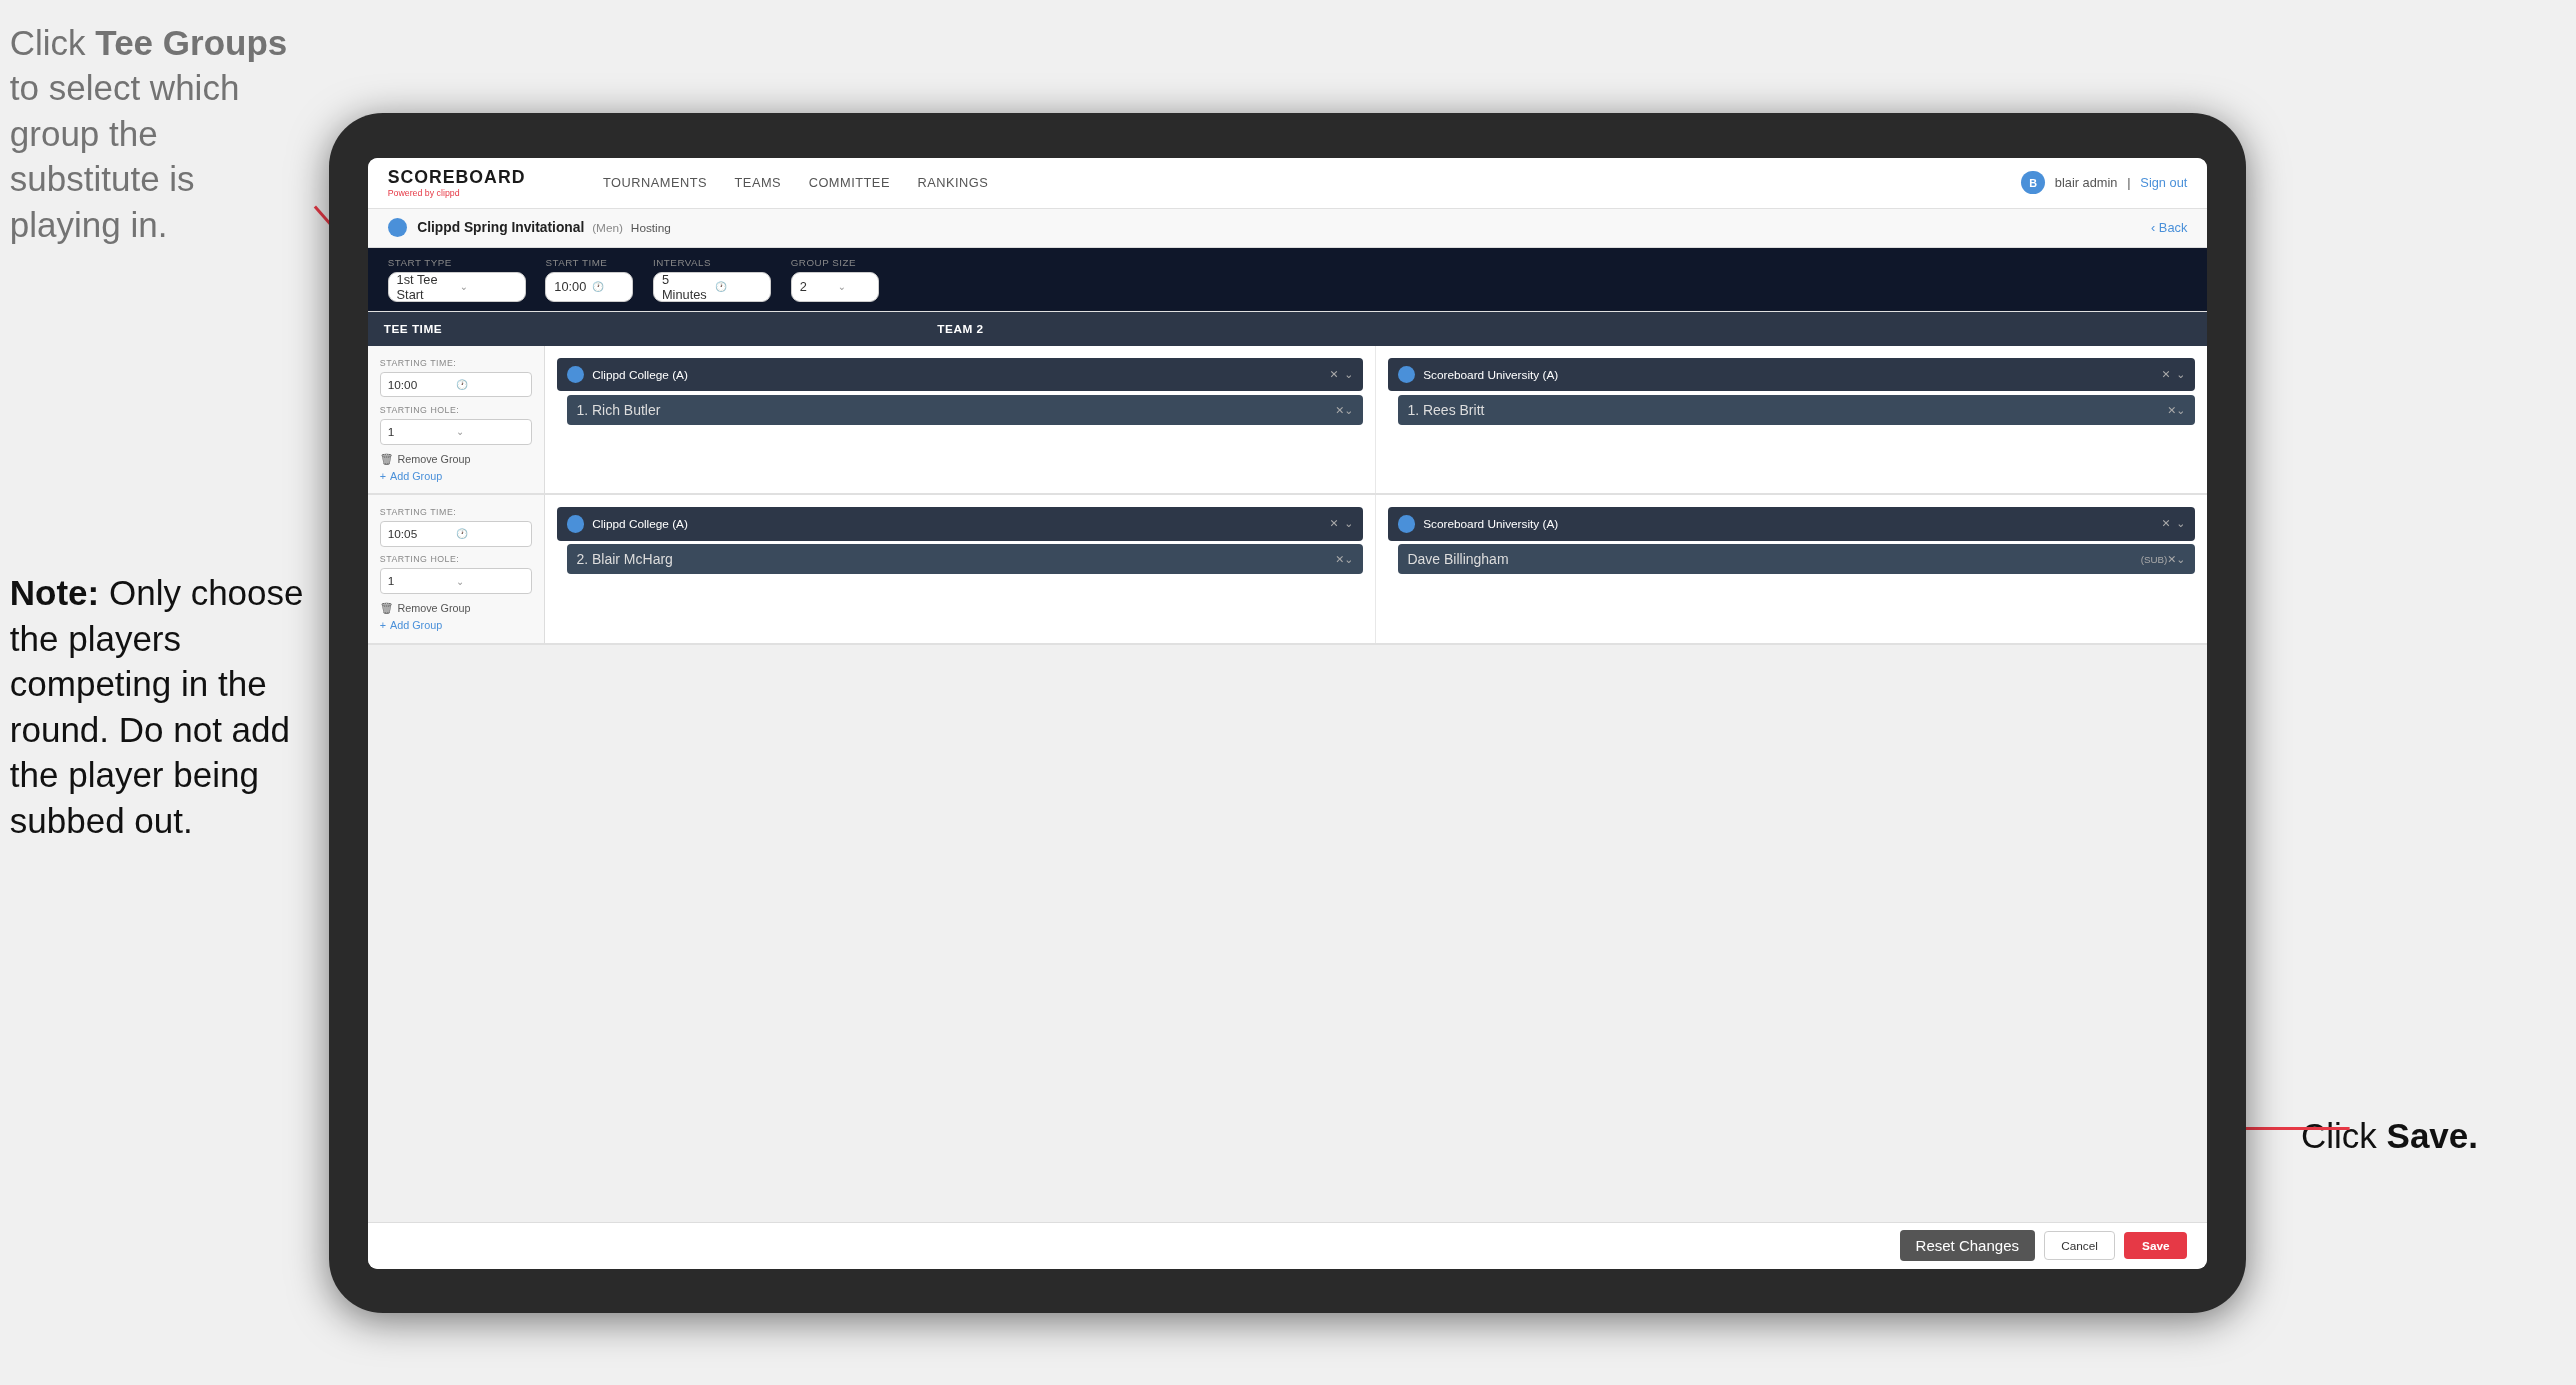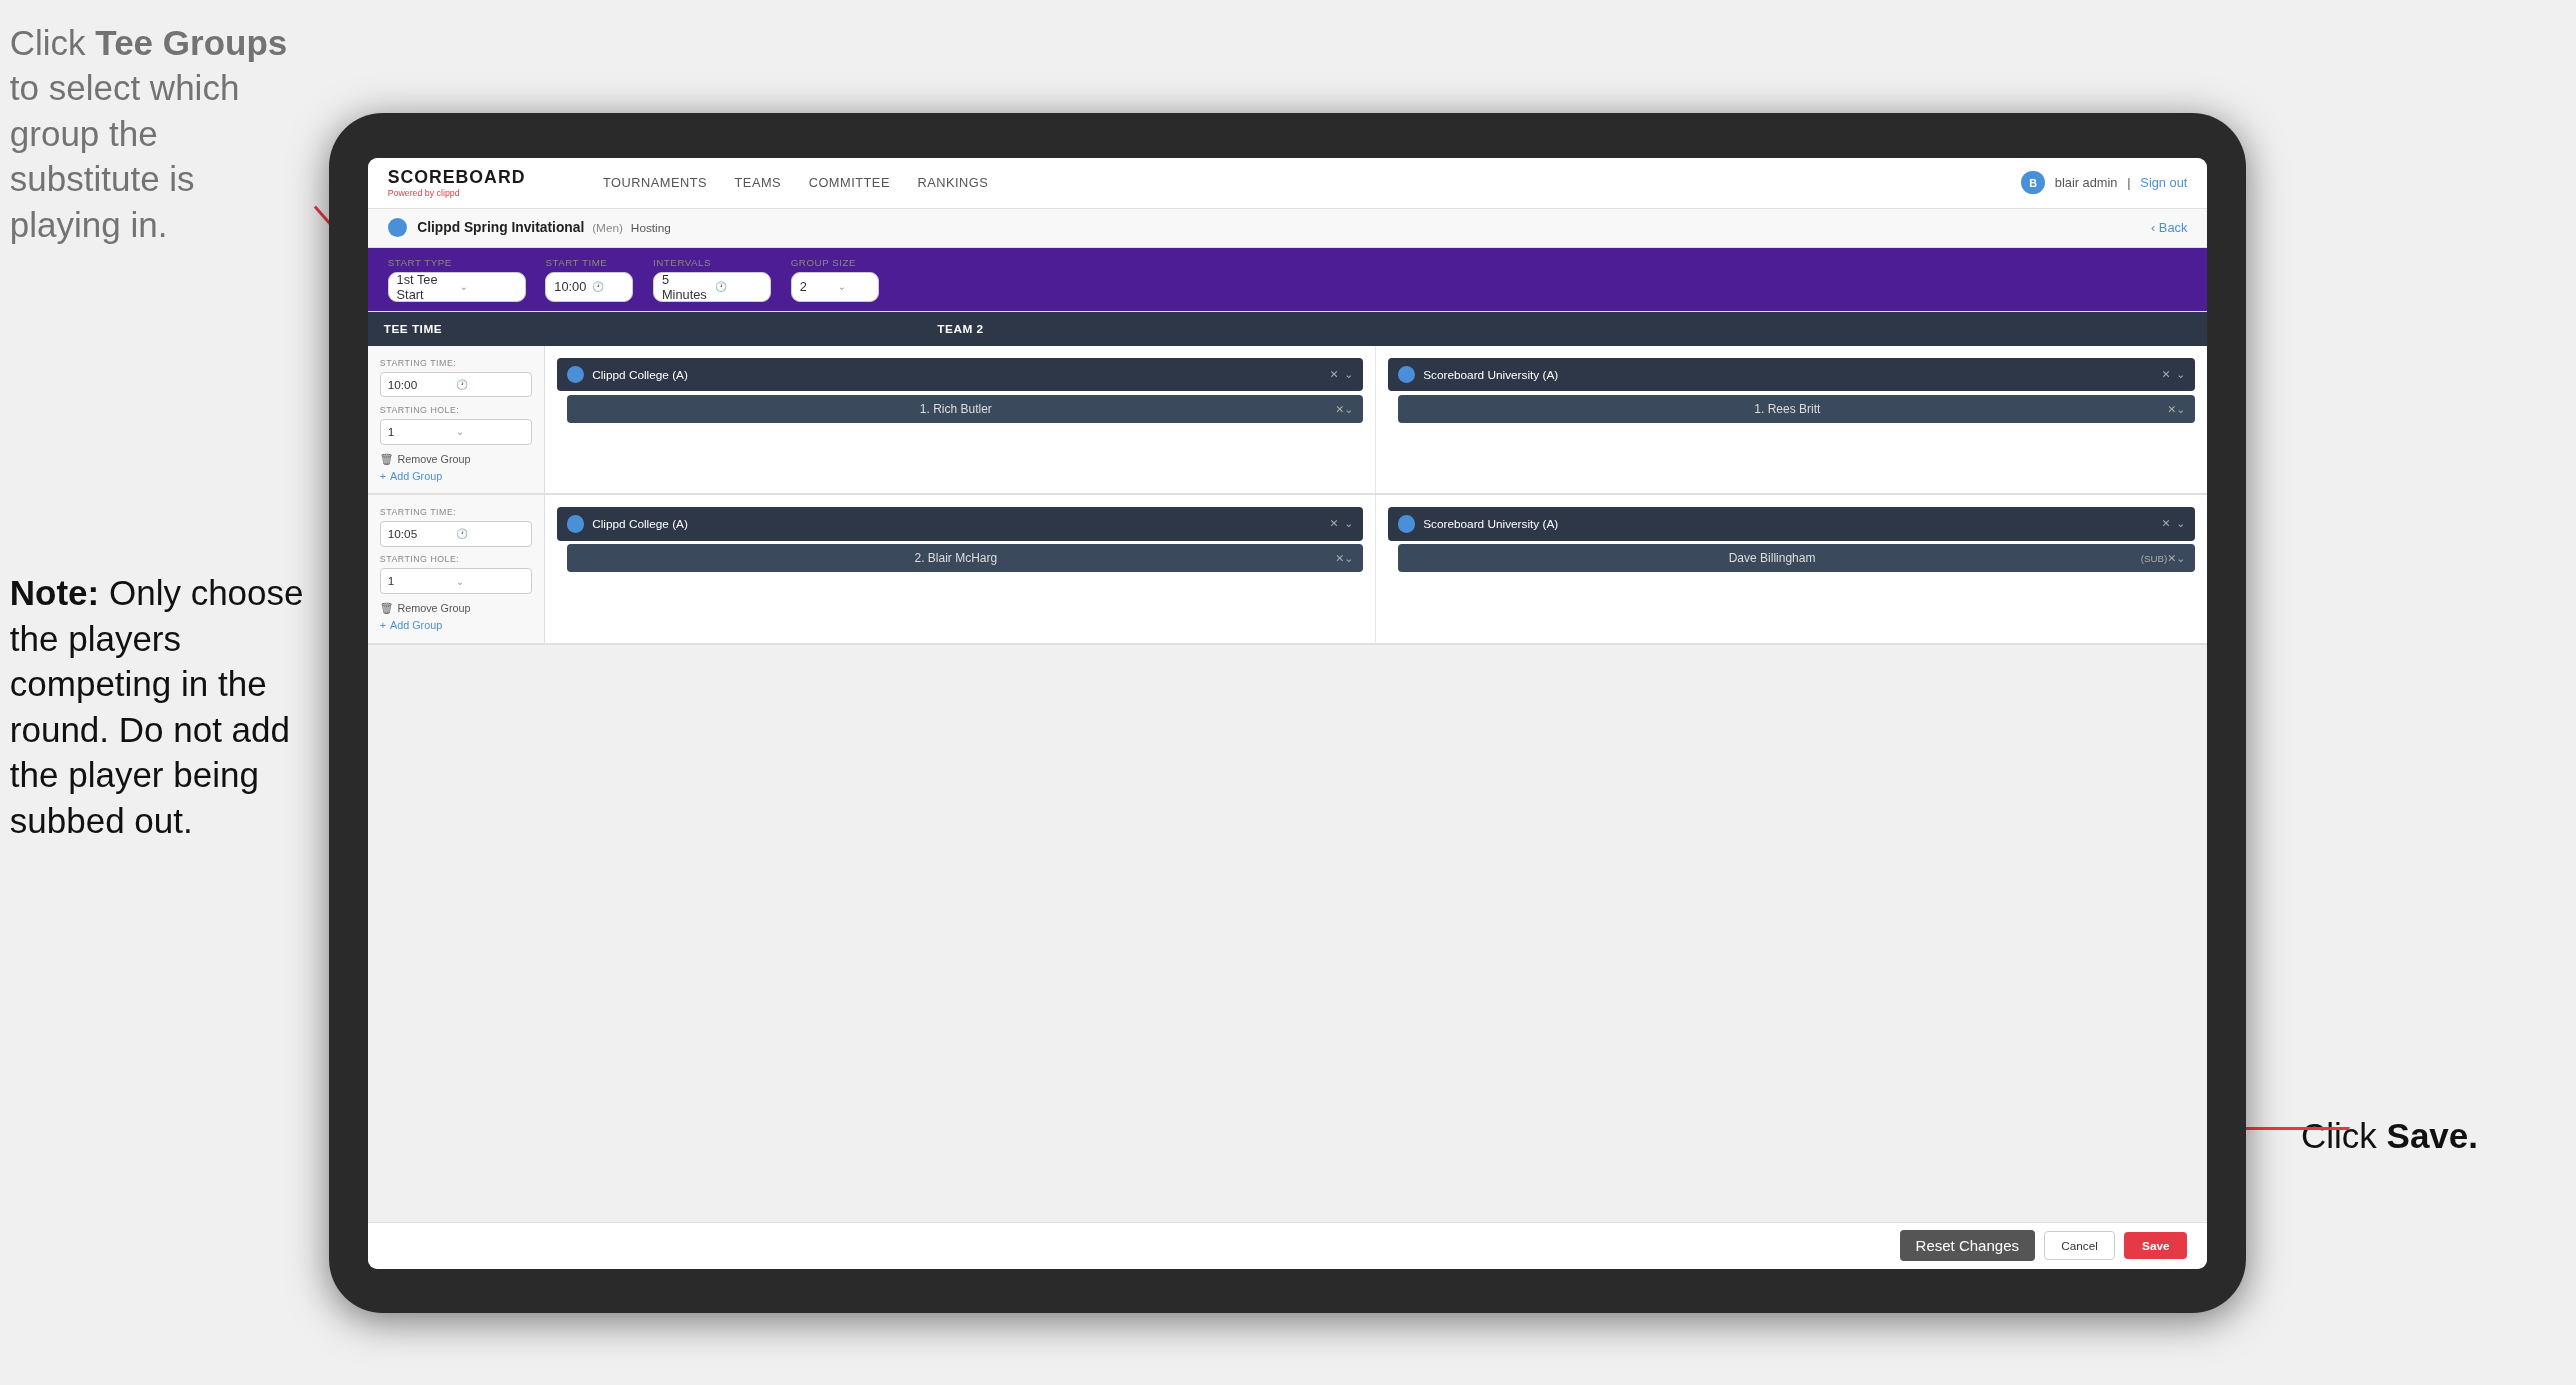--- a/index.html
+++ b/index.html
@@ -172,21 +172,21 @@
     }
     .subheader-back {
       margin-left: auto;
       font-size: 12.8px;
       color: #4a90d9;
       cursor: pointer;
     }
 
     
     .settings-row {
-      background: #4c1d95;
+      background: #0f172a;
       border-bottom: 1px solid #e0e0e0;
       display: flex;
       align-items: center;
       padding: 9.8px 19.7px;
       gap: 19.7px;
       flex-shrink: 0;
     }
     .setting-group {
       display: flex;
       flex-direction: column;
@@ -344,23 +344,22 @@
       background: #3a4a5c;
       border-radius: 3.9px;
       margin-bottom: 3.9px;
       padding: 6.9px 9.8px;
       display: flex;
       align-items: center;
       margin-left: 9.8px;
     }
     .player-card-name {
       flex: 1;
-      font-size: 12px;
+      font-size: 14px;
       color: #ddd;
-      text-align: center;
     }
     .player-sub-badge {
       font-size: 9.8px;
       color: #aaa;
       margin-left: 3.9px;
     }
 
     
     .footer {
       background: #fff;

